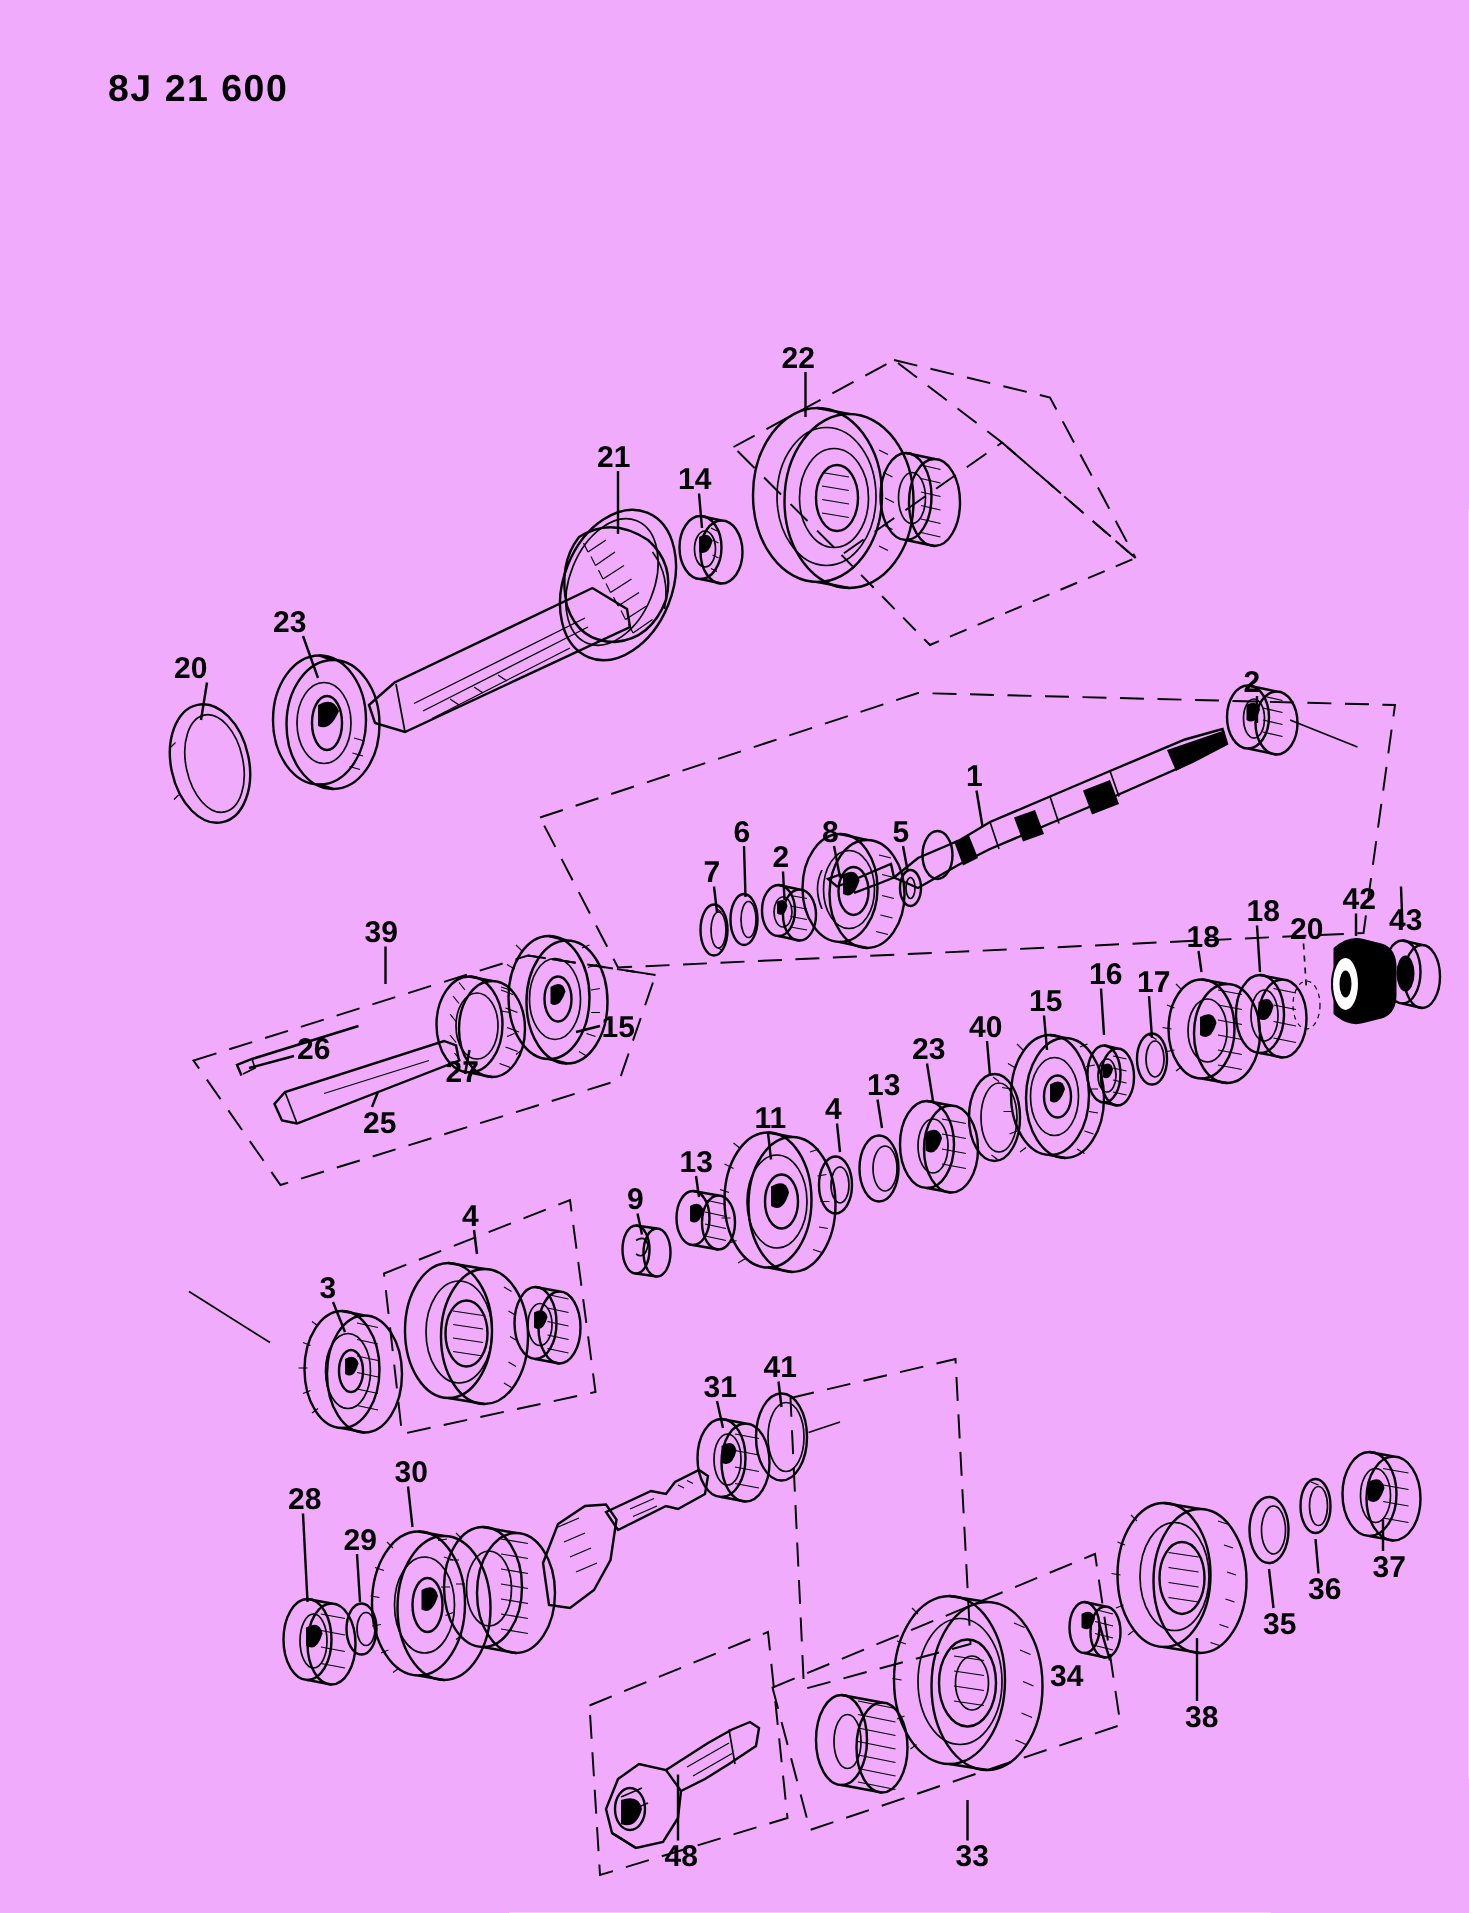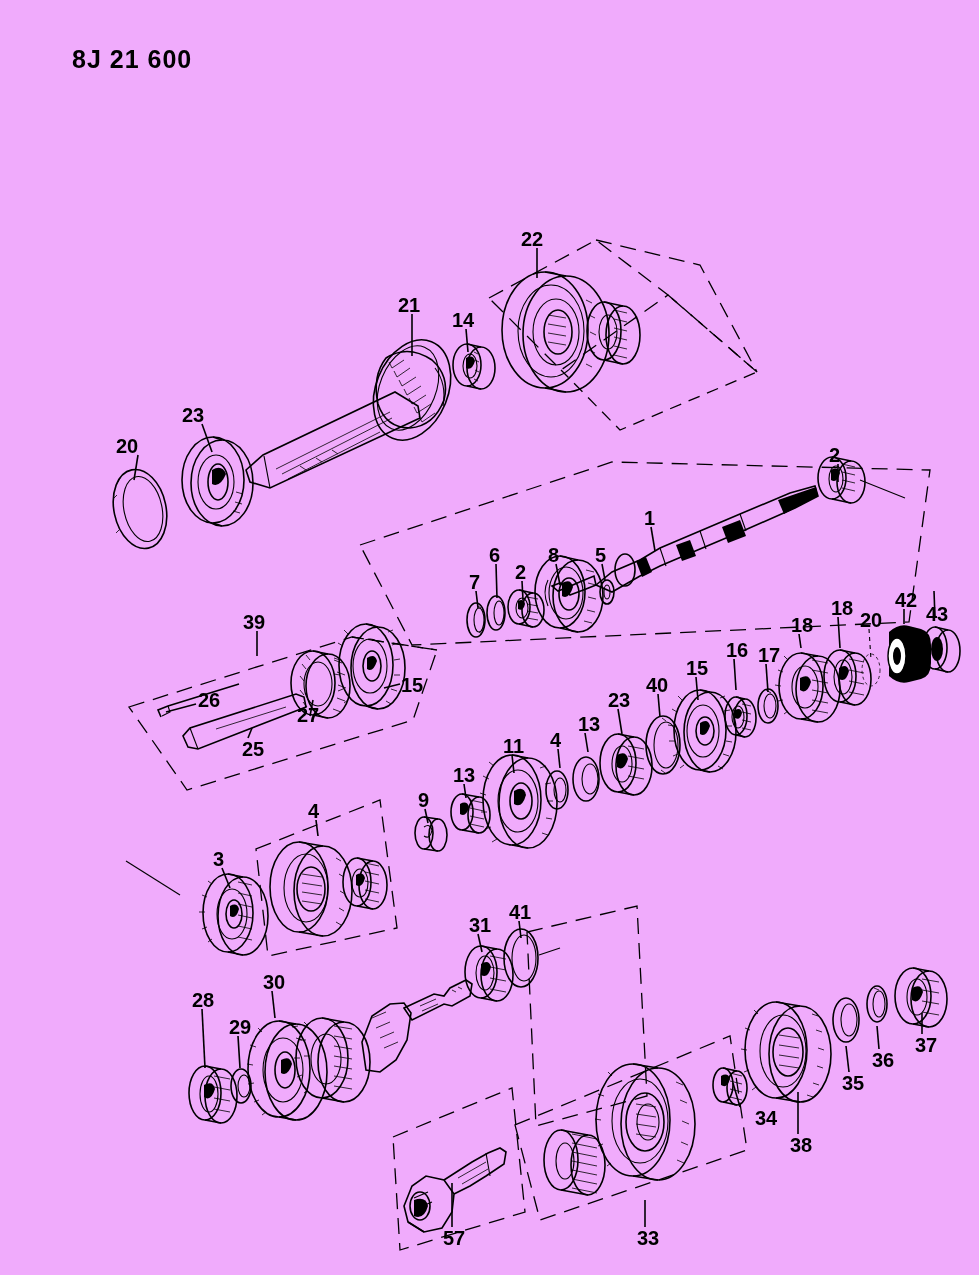--- a/index.html
+++ b/index.html
@@ -622,21 +622,21 @@
   <div class="callout" style="left:860px;top:610px">20</div>
   <div class="callout" style="left:895px;top:590px">42</div>
   <div class="callout" style="left:926px;top:604px">43</div>
   <div class="callout" style="left:213px;top:849px">3</div>
   <div class="callout" style="left:308px;top:801px">4</div>
   <div class="callout" style="left:469px;top:915px">31</div>
   <div class="callout" style="left:509px;top:902px">41</div>
   <div class="callout" style="left:192px;top:990px">28</div>
   <div class="callout" style="left:229px;top:1017px">29</div>
   <div class="callout" style="left:263px;top:972px">30</div>
-  <div class="callout" style="left:755px;top:1108px">34</div>
+  <div class="callout" style="left:700px;top:1108px">34</div>
   <div class="callout" style="left:790px;top:1135px">38</div>
   <div class="callout" style="left:842px;top:1073px">35</div>
   <div class="callout" style="left:872px;top:1050px">36</div>
   <div class="callout" style="left:915px;top:1035px">37</div>
-  <div class="callout" style="left:443px;top:1228px">57</div>
+  <div class="callout" style="left:443px;top:1228px">48</div>
   <div class="callout" style="left:637px;top:1228px">33</div>
 
 </div>
 
 </body></html>

